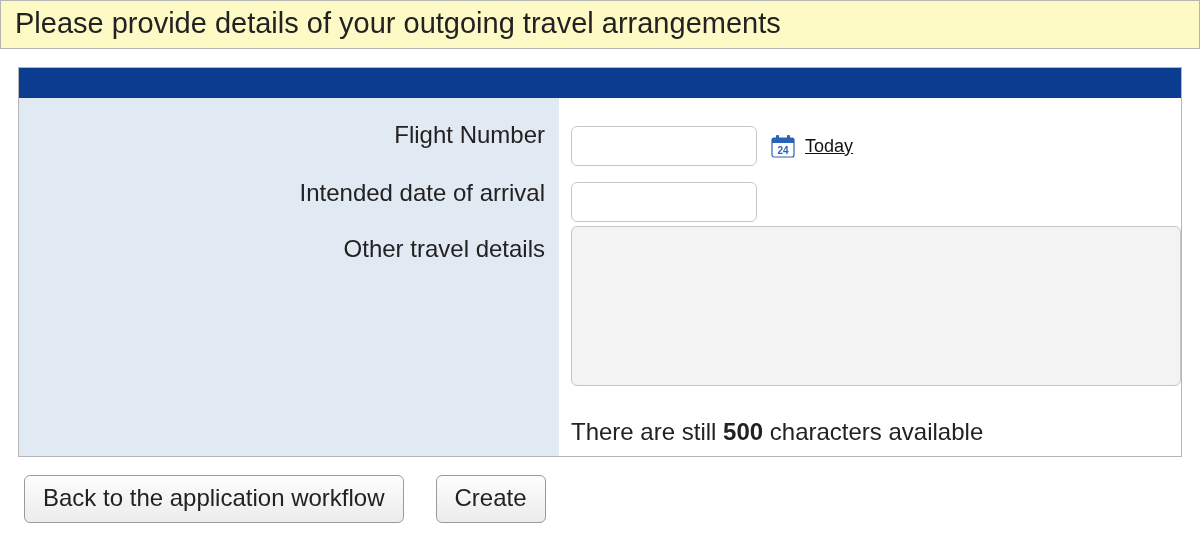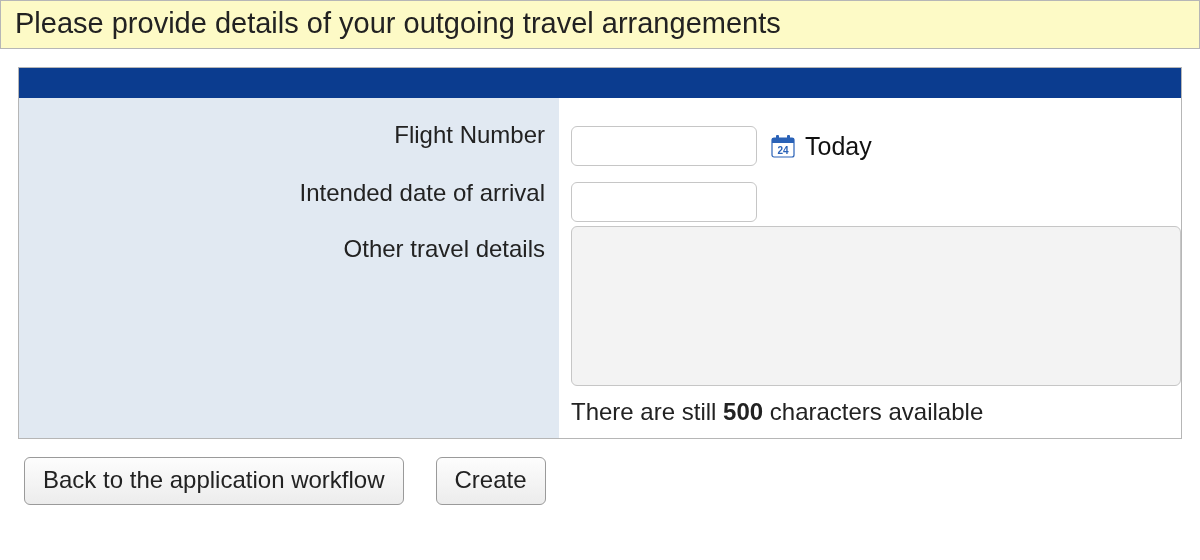--- a/index.html
+++ b/index.html
@@ -78,38 +78,39 @@
     gap: 8px;
   }
   .cal-icon {
     width: 24px;
     height: 24px;
     display: inline-block;
     position: relative;
   }
   .cal-icon svg { display: block; }
   .today-link {
-    font-size: 25px;
+    font-size: 18px;
     color: #111;
+    text-decoration: underline;
     cursor: pointer;
     margin-left: 2px;
   }
   .textarea {
     width: 610px;
     height: 160px;
     border: 1px solid #c6c6c6;
     border-radius: 6px;
     background: #f3f3f3;
     padding: 6px 8px;
     font-size: 20px;
     resize: none;
     margin-top: -4px;
   }
   .char-counter {
-    margin-top: 6px;
+    margin-top: 26px;
     font-size: 24px;
     color: #222;
   }
   .char-counter b { font-weight: 700; }
   .button-row {
     display: flex;
     gap: 32px;
     margin: 18px 0 0 24px;
   }
   .btn {

